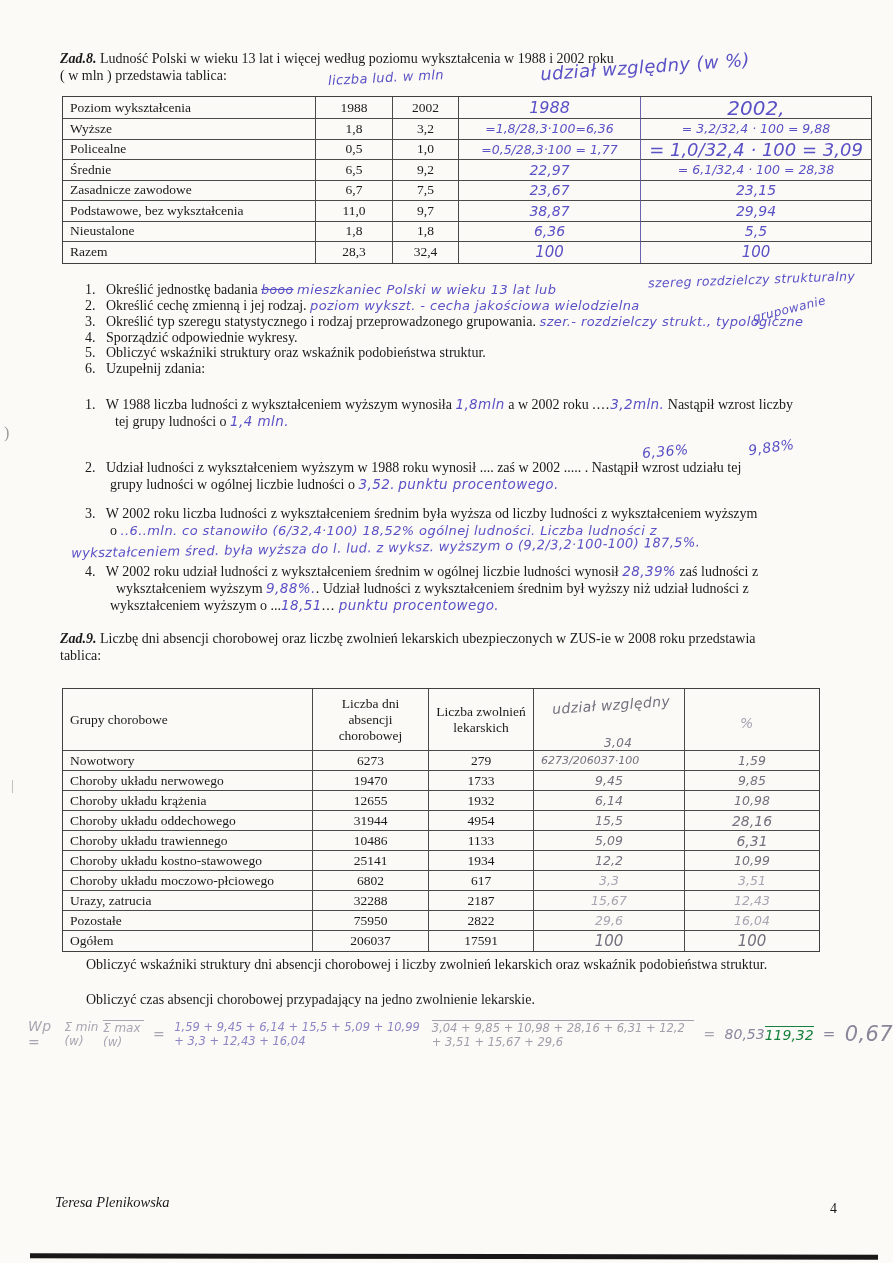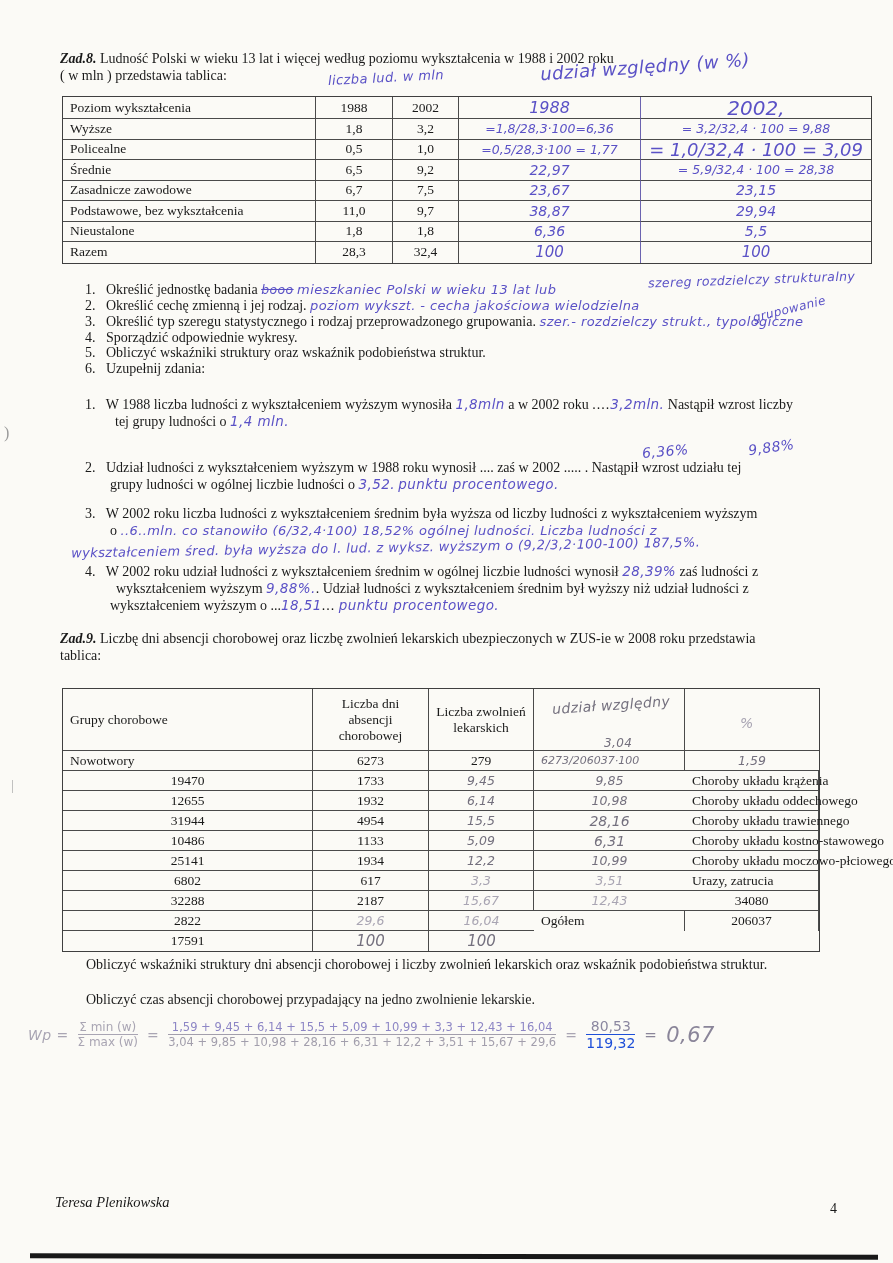--- a/index.html
+++ b/index.html
@@ -18,21 +18,21 @@
      border-bottom:1px solid #4a4a4a;overflow:visible;white-space:nowrap}
   .c.last{border-bottom:none}
   .c.vr{border-right:1px solid #4a4a4a}
   .c.vr-ink{border-right:1.4px solid #6b63b0}
   .c.center{justify-content:center;padding:0 2px}
   .c.hwcell{font-family:"DejaVu Sans",sans-serif;font-style:italic;color:#5a51c6;justify-content:center;font-size:13px}
   .c.hwpencil{font-family:"DejaVu Sans",sans-serif;font-style:italic;color:#74707e;justify-content:center;font-size:12.5px}
   .c.hwpf{color:#a9a5b3}
   .hdr3{white-space:normal;text-align:center;line-height:16px;justify-content:center}
   
-  .frac{display:inline-flex;flex-direction:column;align-items:center;font-family:"DejaVu Sans",sans-serif;}
+  .frac{display:inline-flex;flex-direction:row;align-items:center;font-family:"DejaVu Sans",sans-serif;font-style:italic}
   .frac .fd{border-top:1.3px solid currentColor}
   .frow{display:flex;align-items:center;gap:9px}
   .dots{letter-spacing:1px}
 </style>
 </head>
 <body>
 
 <div class="page">
 
   <div class="abs printed" style="left:60px;top:50px;width:815px">
@@ -60,21 +60,21 @@
     <div class="c vr">Policealne</div>
     <div class="c vr center">0,5</div>
     <div class="c vr center">1,0</div>
     <div class="c vr-ink hwcell" style="font-size:12.5px">=0,5/28,3·100 = 1,77</div>
     <div class="c hwcell" style="font-size:18px">= 1,0/32,4 · 100 = 3,09</div>
 
     <div class="c vr">Średnie</div>
     <div class="c vr center">6,5</div>
     <div class="c vr center">9,2</div>
     <div class="c vr-ink hwcell" style="font-size:14px">22,97</div>
-    <div class="c hwcell" style="font-size:12.5px">= 5,9/32,4 · 100 = 28,38</div>
+    <div class="c hwcell" style="font-size:12.5px">= 6,1/32,4 · 100 = 28,38</div>
 
     <div class="c vr">Zasadnicze zawodowe</div>
     <div class="c vr center">6,7</div>
     <div class="c vr center">7,5</div>
     <div class="c vr-ink hwcell" style="font-size:14px">23,67</div>
     <div class="c hwcell" style="font-size:14px">23,15</div>
 
     <div class="c vr">Podstawowe, bez wykształcenia</div>
     <div class="c vr center">11,0</div>
     <div class="c vr center">9,7</div>
@@ -182,20 +182,21 @@
     <div class="c" style="position:relative">
       <span class="hw pfaint" style="position:absolute;left:55px;top:26px;font-size:14px">%</span>
     </div>
 
     <div class="c vr">Nowotwory</div>
     <div class="c vr center">6273</div>
     <div class="c vr center">279</div>
     <div class="c vr hwpencil" style="font-size:11px;justify-content:flex-start">6273/206037·100</div>
     <div class="c hwpencil">1,59</div>
 
+    <div class="c vr">Choroby układu nerwowego</div>
     <div class="c vr center">19470</div>
     <div class="c vr center">1733</div>
     <div class="c vr hwpencil">9,45</div>
     <div class="c hwpencil">9,85</div>
 
     <div class="c vr">Choroby układu krążenia</div>
     <div class="c vr center">12655</div>
     <div class="c vr center">1932</div>
     <div class="c vr hwpencil">6,14</div>
     <div class="c hwpencil">10,98</div>
@@ -223,21 +224,22 @@
     <div class="c vr center">617</div>
     <div class="c vr hwpencil hwpf">3,3</div>
     <div class="c hwpencil hwpf">3,51</div>
 
     <div class="c vr">Urazy, zatrucia</div>
     <div class="c vr center">32288</div>
     <div class="c vr center">2187</div>
     <div class="c vr hwpencil hwpf">15,67</div>
     <div class="c hwpencil hwpf">12,43</div>
 
-    <div class="c vr center">34080</div>
+    <div class="c vr">Pozostałe</div>
+    <div class="c vr center">75950</div>
     <div class="c vr center">2822</div>
     <div class="c vr hwpencil hwpf">29,6</div>
     <div class="c hwpencil hwpf">16,04</div>
 
     <div class="c vr last">Ogółem</div>
     <div class="c vr center last">206037</div>
     <div class="c vr center last">17591</div>
     <div class="c vr hwpencil last" style="font-size:15px">100</div>
     <div class="c hwpencil last" style="font-size:15px">100</div>
   </div>
@@ -252,21 +254,21 @@
       <span class="fd">Σ max (w)</span>
     </span>
     <span class="hw pfaint" style="font-size:14px">=</span>
     <span class="frac" style="font-size:11.5px">
       <span class="fn" style="color:#8d86c5">1,59 + 9,45 + 6,14 + 15,5 + 5,09 + 10,99 + 3,3 + 12,43 + 16,04</span>
       <span class="fd" style="color:#a29eac">3,04 + 9,85 + 10,98 + 28,16 + 6,31 + 12,2 + 3,51 + 15,67 + 29,6</span>
     </span>
     <span class="hw pfaint" style="font-size:14px">=</span>
     <span class="frac" style="font-size:14px">
       <span class="fn" style="color:#8b87a0">80,53</span>
-      <span class="fd" style="color:#1d4ed8">119,32</span>
+      <span class="fd" style="color:#15803d">119,32</span>
     </span>
     <span class="hw" style="font-size:15px;color:#8a8599">=</span>
     <span class="hw" style="font-size:21px;color:#8a8599">0,67</span>
   </div>
 
   <div class="abs printed i" style="left:55px;top:1194px;font-size:14.5px">Teresa Plenikowska</div>
   <div class="abs printed" style="left:830px;top:1200px">4</div>
 
   <div class="abs" style="left:4px;top:424px;color:#9a9a9a;font-size:16px">)</div>
   <div class="abs" style="left:11px;top:778px;color:#ababab;font-size:14px">|</div>

